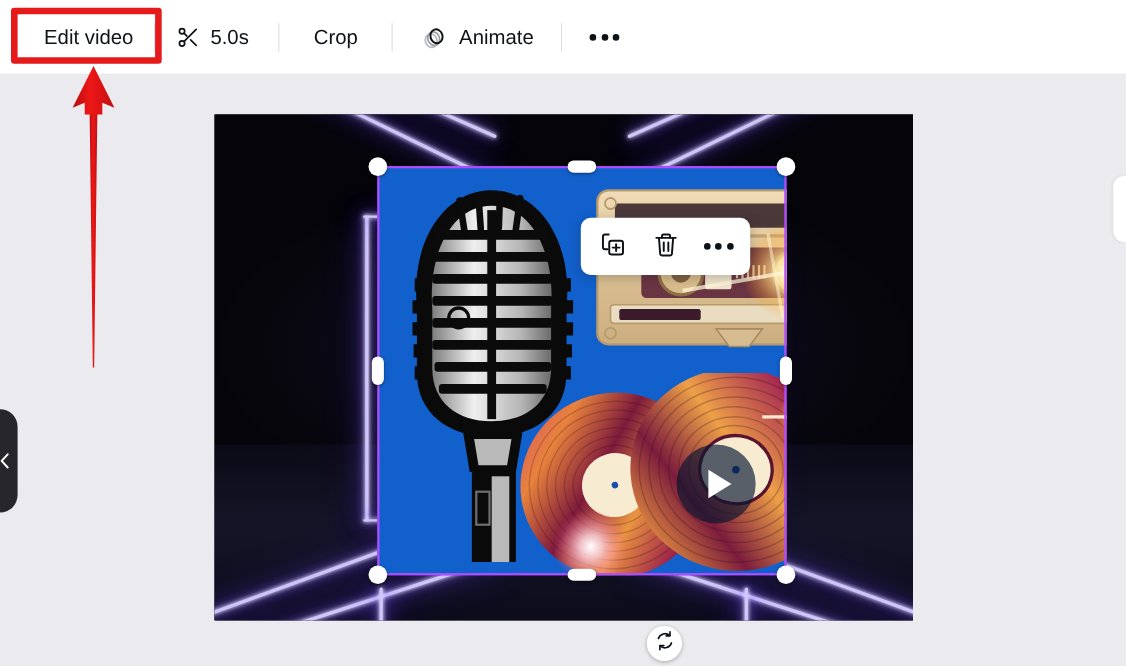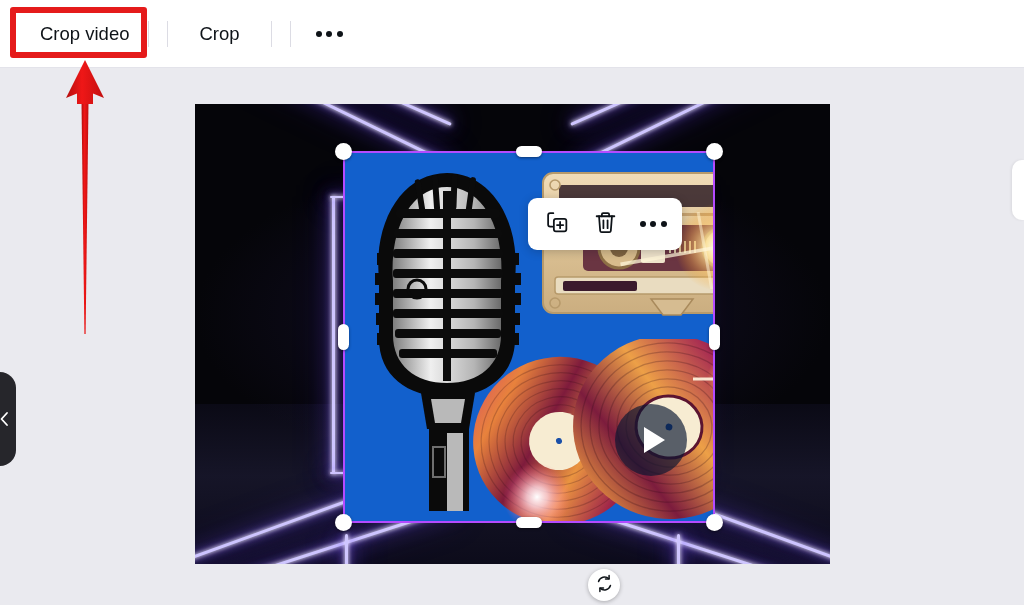--- a/index.html
+++ b/index.html
@@ -293,36 +293,58 @@
   }
 </style>
 </head>
 <body>
 
 <div id="app">
 
   <div class="toolbar">
 
     <button class="tb-item tb-editvideo">
-      <span>Crop video</span>
+      <span>Edit video</span>
     </button>
 
     <div class="tb-divider"></div>
 
+    <button class="tb-item tb-duration">
+      <span class="tb-icon">
+        <svg width="22" height="22" viewBox="0 0 24 24" fill="none" stroke="#0e1318" stroke-width="1.7" stroke-linecap="round" stroke-linejoin="round">
+          <circle cx="6" cy="6" r="2.6"></circle>
+          <circle cx="6" cy="18" r="2.6"></circle>
+          <line x1="20" y1="4" x2="8.1" y2="15.9"></line>
+          <line x1="14.5" y1="14.5" x2="20" y2="20"></line>
+          <line x1="8.1" y1="8.1" x2="10.8" y2="10.8"></line>
+        </svg>
+      </span>
+      <span>5.0s</span>
+    </button>
 
 
     <div class="tb-divider"></div>
 
 
     <button class="tb-item tb-flip">
       <span>Crop</span>
     </button>
 
     <div class="tb-divider"></div>
 
+    <button class="tb-item tb-animate">
+      <span class="tb-icon">
+        <svg width="26" height="26" viewBox="0 0 26 26" fill="none">
+          <ellipse cx="10" cy="16" rx="5.3" ry="6.2" transform="rotate(-18 10 16)" stroke="#b9b9c2" stroke-width="1.6"></ellipse>
+          <ellipse cx="12.3" cy="14.2" rx="5.3" ry="6.2" transform="rotate(-18 12.3 14.2)" stroke="#9d9da8" stroke-width="1.6"></ellipse>
+          <ellipse cx="14.8" cy="12" rx="5.5" ry="6.4" transform="rotate(-18 14.8 12)" stroke="#0e1318" stroke-width="1.8"></ellipse>
+        </svg>
+      </span>
+      <span>Animate</span>
+    </button>
 
     <div class="tb-divider"></div>
 
     <div class="tb-dots">
       <i></i>
       <i></i>
       <i></i>
     </div>
   </div>
 

